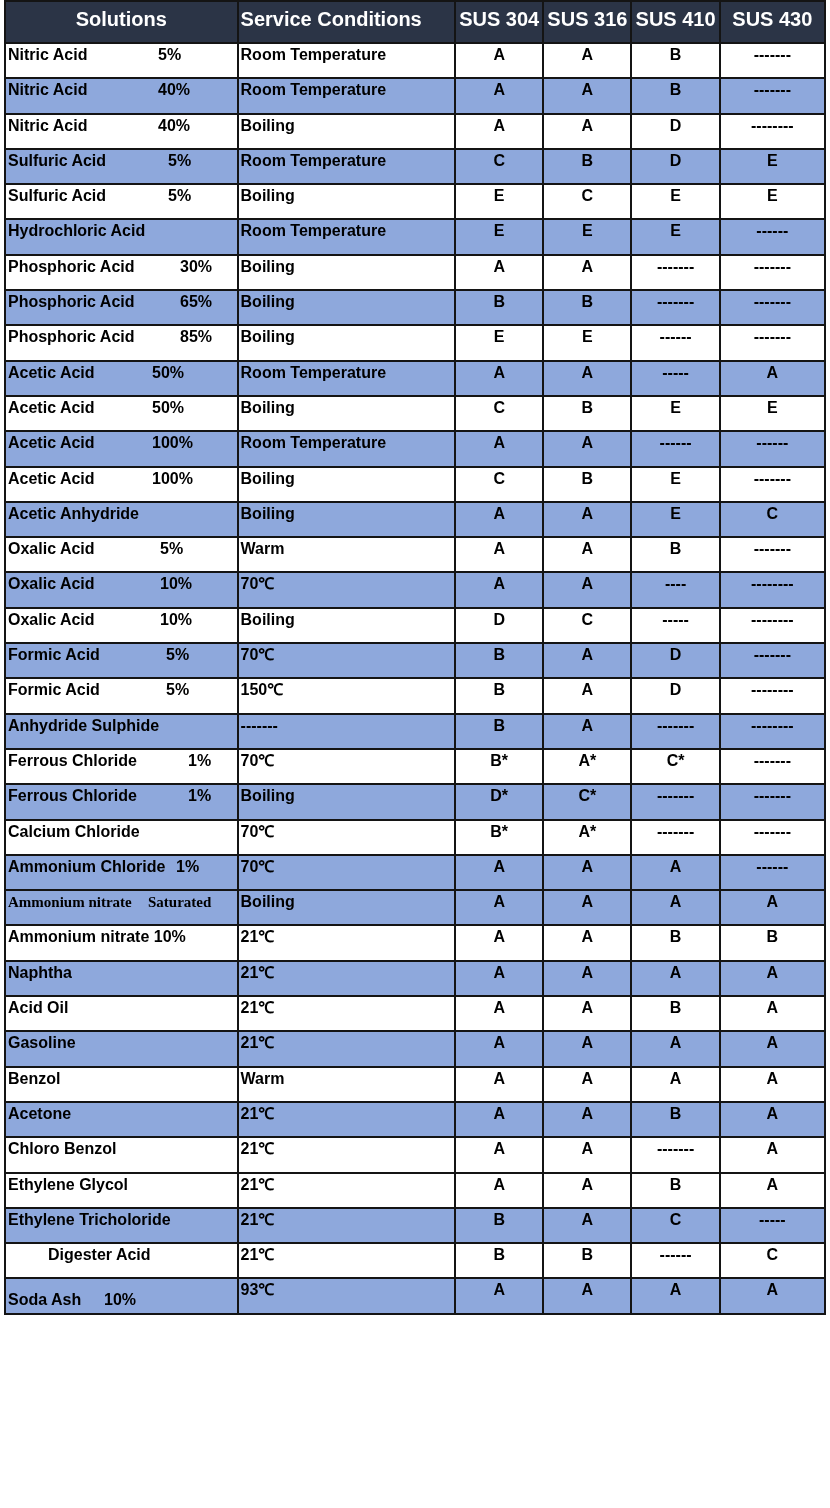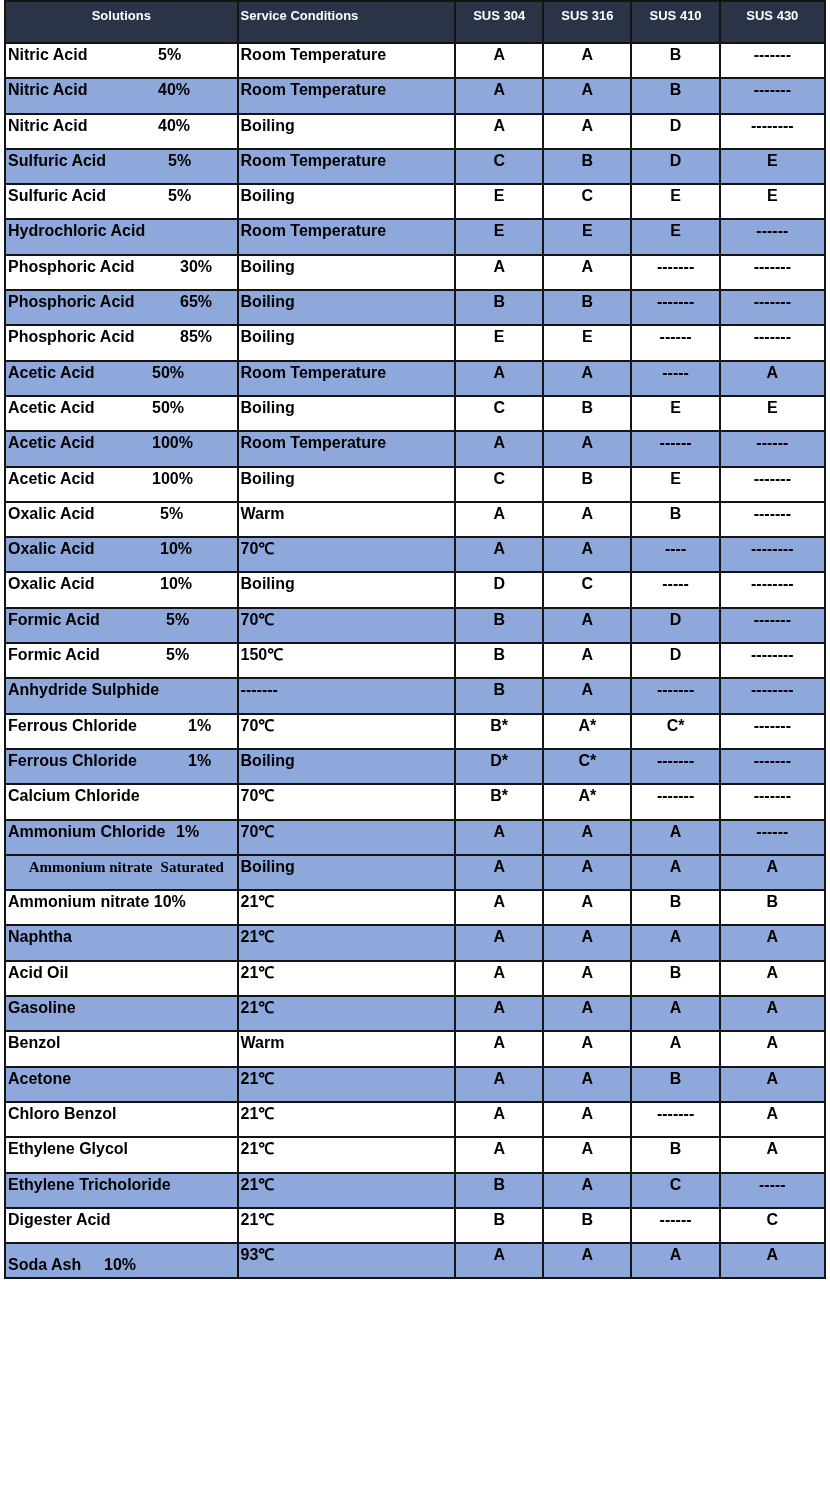--- a/index.html
+++ b/index.html
@@ -11,38 +11,38 @@
       font-family: "Liberation Sans", sans-serif;
       font-weight: bold;
       font-size: 16px;
       color: #000;
     }
     th {
       background: #2b3446;
       color: #ffffff;
       height: 33px;
       border: 2px solid #141414;
-      font-size: 13px;
+      font-size: 20px;
       vertical-align: top;
       padding-top: 6px;
     }
     th.left { text-align: left; padding-left: 2px; margin-left: 44px; }
     td {
       height: 35.3px;
       border: 2px solid #141414;
       vertical-align: top;
       padding: 2px 0 0 2px;
       line-height: 18px;
       box-sizing: border-box;
     }
     td.c { text-align: center; padding-left: 0; }
     tr.alt td { background: #8ea8dc; }
     tr.w td { background: #ffffff; }
     .pct { display: inline-block; }
-    .serif { font-family: "Liberation Serif", serif; font-size: 15px; text-align: center; }
+    .serif { font-family: "Liberation Serif", serif; font-size: 15px; }
     col.c1 { width: 232px; } col.c2 { width: 217px; }
     col.c3 { width: 88px; } col.c4 { width: 88px; } col.c5 { width: 88px; } col.c6 { width: 105px; }
   </style>
 </head>
 <body>
 
 <table>
   <colgroup>
     <col class="c1">
       <col class="c2">
@@ -159,20 +159,28 @@
         <td class="c">------</td>
       </tr>
       <tr class="w">
         <td><span style="display: inline-block; width: 144px;">Acetic Acid</span><span class="pct">100%</span></td>
         <td>Boiling</td>
         <td class="c">C</td>
         <td class="c">B</td>
         <td class="c">E</td>
         <td class="c">-------</td>
       </tr>
+      <tr class="alt">
+        <td><span style="display: inline-block;">Acetic Anhydride</span></td>
+        <td>Boiling</td>
+        <td class="c">A</td>
+        <td class="c">A</td>
+        <td class="c">E</td>
+        <td class="c">C</td>
+      </tr>
       <tr class="w">
         <td><span style="display: inline-block; width: 152px;">Oxalic Acid</span><span class="pct">5%</span></td>
         <td>Warm</td>
         <td class="c">A</td>
         <td class="c">A</td>
         <td class="c">B</td>
         <td class="c">-------</td>
       </tr>
       <tr class="alt">
         <td><span style="display: inline-block; width: 152px;">Oxalic Acid</span><span class="pct">10%</span></td>
@@ -320,21 +328,21 @@
       </tr>
       <tr class="alt">
         <td><span style="display: inline-block;">Ethylene Tricholoride</span></td>
         <td>21℃</td>
         <td class="c">B</td>
         <td class="c">A</td>
         <td class="c">C</td>
         <td class="c">-----</td>
       </tr>
       <tr class="w">
-        <td><span style="display: inline-block;">Digester Acid</span></td>
+        <td><span style="display: inline-block; margin-left: 40px;">Digester Acid</span></td>
         <td>21℃</td>
         <td class="c">B</td>
         <td class="c">B</td>
         <td class="c">------</td>
         <td class="c">C</td>
       </tr>
       <tr class="alt">
         <td><span style="display: inline-block; width: 96px; margin-top: 10px;">Soda Ash</span><span class="pct">10%</span></td>
         <td>93℃</td>
         <td class="c">A</td>

